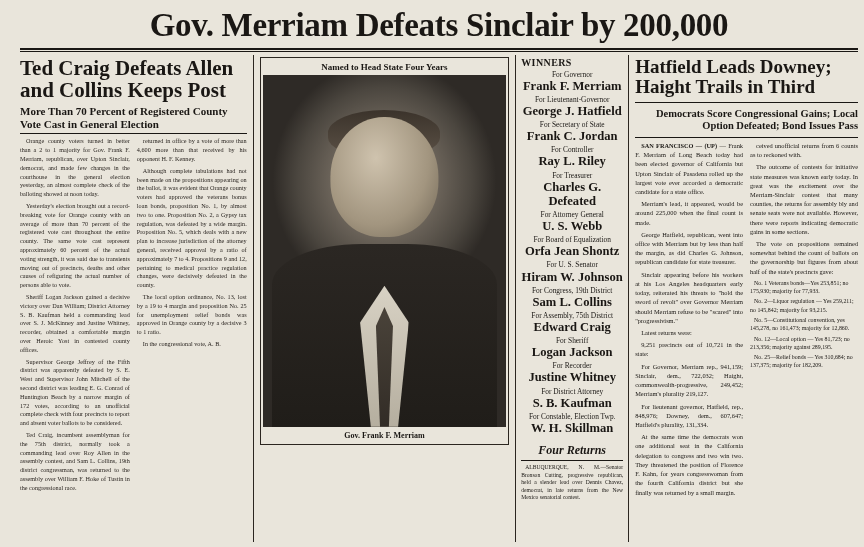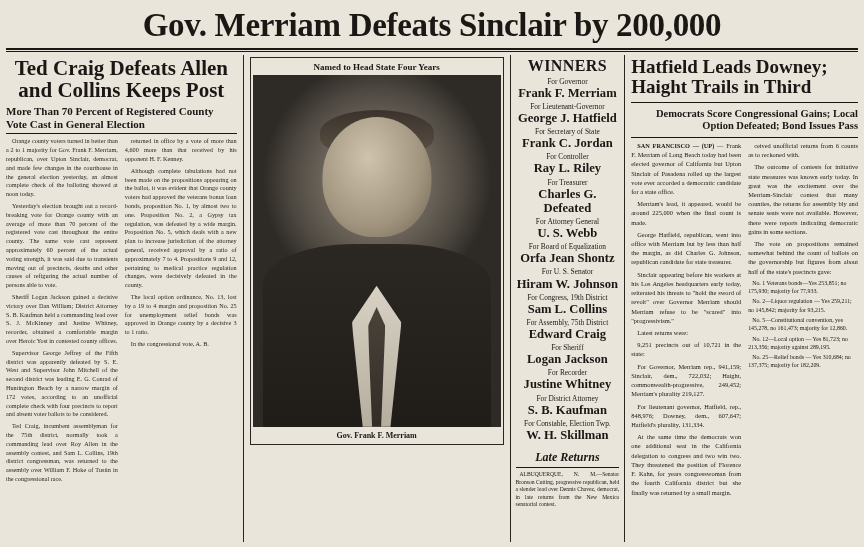--- a/index.html
+++ b/index.html
@@ -8,21 +8,21 @@
     width: 864px; height: 547px;
     background: #e8e4da;
     font-family: "Liberation Serif", serif;
     color: #1a1714;
     overflow: hidden;
   }
   .page {
     position: relative;
     width: 864px; height: 547px;
     background: #e9e5db;
-    padding: 4px 6px 0 6px;
+    padding: 4px 6px 0 20px;
   }
   
   .masthead {
     text-align: center;
     font-family: "Liberation Serif", serif;
     font-weight: bold;
     font-size: 33px;
     letter-spacing: -0.3px;
     line-height: 1.05;
     padding: 4px 0 3px 0;
@@ -49,21 +49,20 @@
     font-size: 24px;
     line-height: 1.05;
     text-align: center;
     margin: 4px 0 4px 0;
   }
   .hl-2 {
     font-weight: bold;
     font-size: 21px;
     line-height: 1.06;
     margin: 2px 0 3px 0;
-    text-align: center;
   }
   .hl-3 {
     font-weight: bold;
     font-size: 11px;
     line-height: 1.15;
     margin: 4px 0 3px 0;
   }
   .hl-right {
     font-weight: bold;
     font-size: 19px;
@@ -154,22 +153,21 @@
   .photo-cap-bot {
     font-weight: bold;
     font-size: 8px;
     text-align: center;
     padding: 4px 0 2px 0;
   }
 
   
   .winners-title {
     font-weight: bold;
-    font-size: 16px;
-    text-align: center;
+    font-size: 10px;
     letter-spacing: 0.4px;
     margin: 2px 0 3px 0;
   }
   .win-role {
     font-size: 7.4px;
     text-align: center;
     line-height: 1.1;
     margin-top: 3px;
   }
   .win-name {
@@ -273,21 +271,21 @@
       <div class="win-name">Edward Craig</div>
       <div class="win-role">For Sheriff</div>
       <div class="win-name">Logan Jackson</div>
       <div class="win-role">For Recorder</div>
       <div class="win-name">Justine Whitney</div>
       <div class="win-role">For District Attorney</div>
       <div class="win-name">S. B. Kaufman</div>
       <div class="win-role">For Constable, Election Twp.</div>
       <div class="win-name">W. H. Skillman</div>
 
-      <div class="late-returns">Late Returns</div>
+      <div class="late-returns">Four Returns</div>
       <div class="rule-thin"></div>
       <div class="tiny-col">
         <p>ALBUQUERQUE, N. M.—Senator Bronson Cutting, progressive republican, held a slender lead over Dennis Chavez, democrat, in late returns from the New Mexico senatorial contest.</p>
       </div>
     </div>
 
     <div class="col-right">
       <div class="hl-right">Hatfield Leads Downey; Haight Trails in Third</div>
       <div class="rule-thin"></div>
       <div class="hl-right-sub">Democrats Score Congressional Gains; Local Option Defeated; Bond Issues Pass</div>

